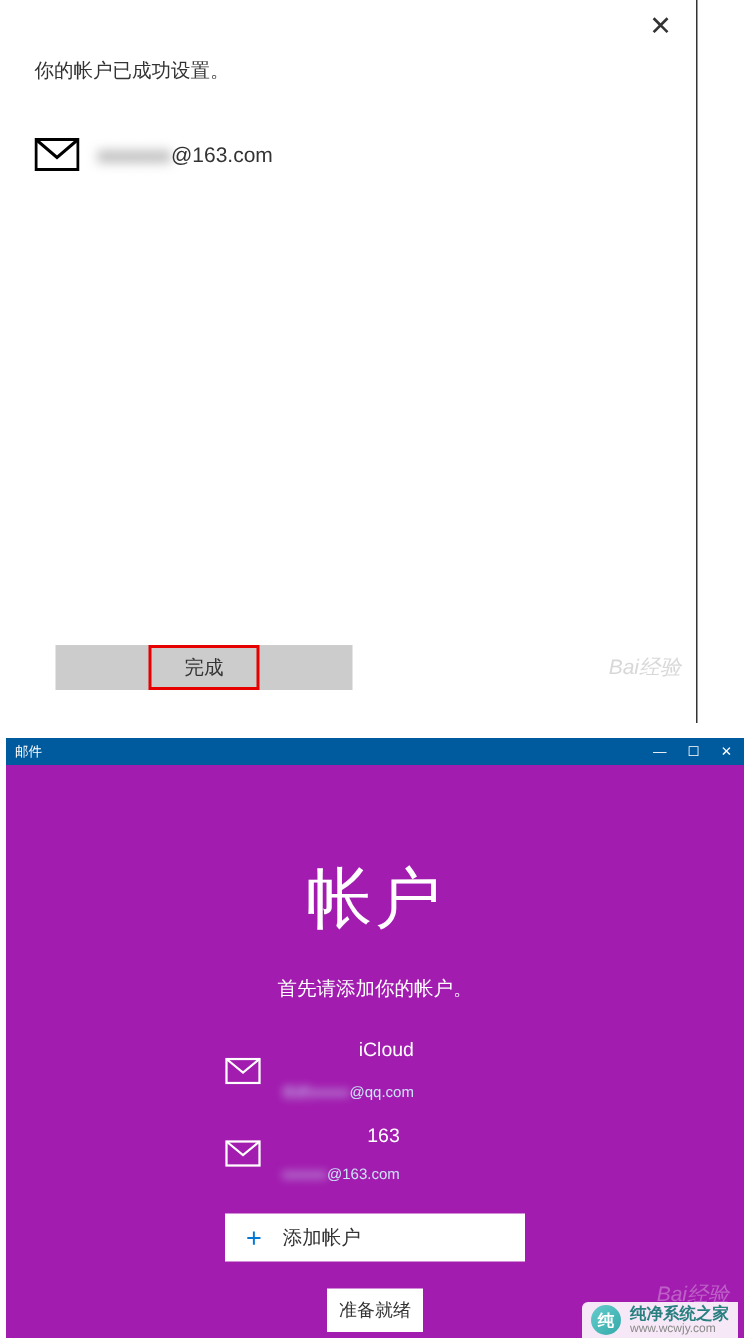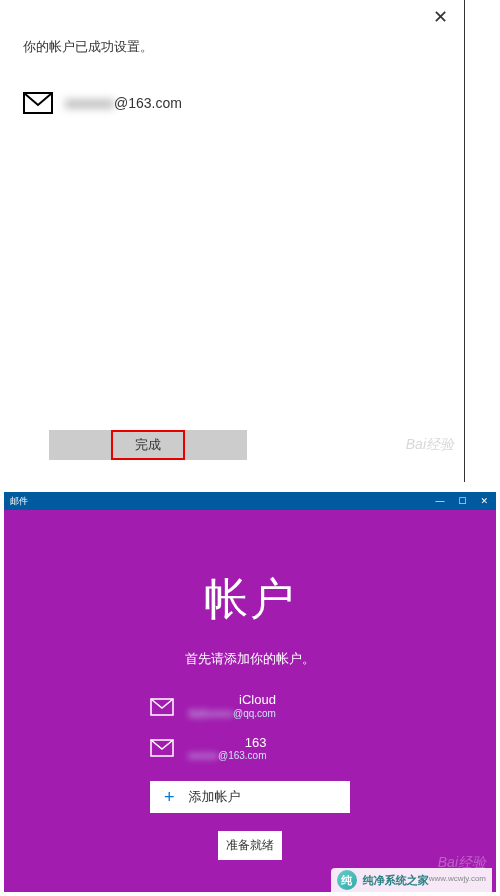--- a/index.html
+++ b/index.html
@@ -67,21 +67,21 @@
     .email-text {
       font-size: 14px;
       color: #333;
     }
     .email-blur {
       filter: blur(4px);
       display: inline-block;
     }
     .done-btn-wrap {
       position: absolute;
-      left: 40px;
+      left: 28px;
       bottom: 22px;
       width: 198px;
       height: 30px;
       background: #ccc;
       display: flex;
       align-items: center;
       justify-content: center;
     }
     .done-btn-highlight {
       position: absolute;
@@ -174,20 +174,21 @@
     .account-icon-svg {
       width: 24px;
       height: 18px;
       stroke: #fff;
       stroke-width: 1.5;
       fill: none;
     }
     .account-info {
       display: flex;
       flex-direction: column;
+      gap: 14px;
     }
     .account-name {
       font-size: 13px;
       color: #fff;
     }
     .account-email {
       font-size: 10px;
       color: #cce4f7;
     }
     .account-email-blur {
@@ -250,21 +251,21 @@
       border-radius: 50%;
       display: flex;
       align-items: center;
       justify-content: center;
       color: #fff;
       font-size: 11px;
       font-weight: bold;
     }
     .site-text {
       display: flex;
-      flex-direction: row;
+      flex-direction: column;
       line-height: 1;
       justify-content: center;
     }
     .site-name {
       font-size: 11px;
       color: #2a8080;
       font-weight: bold;
     }
     .site-url {
       font-size: 8px;

